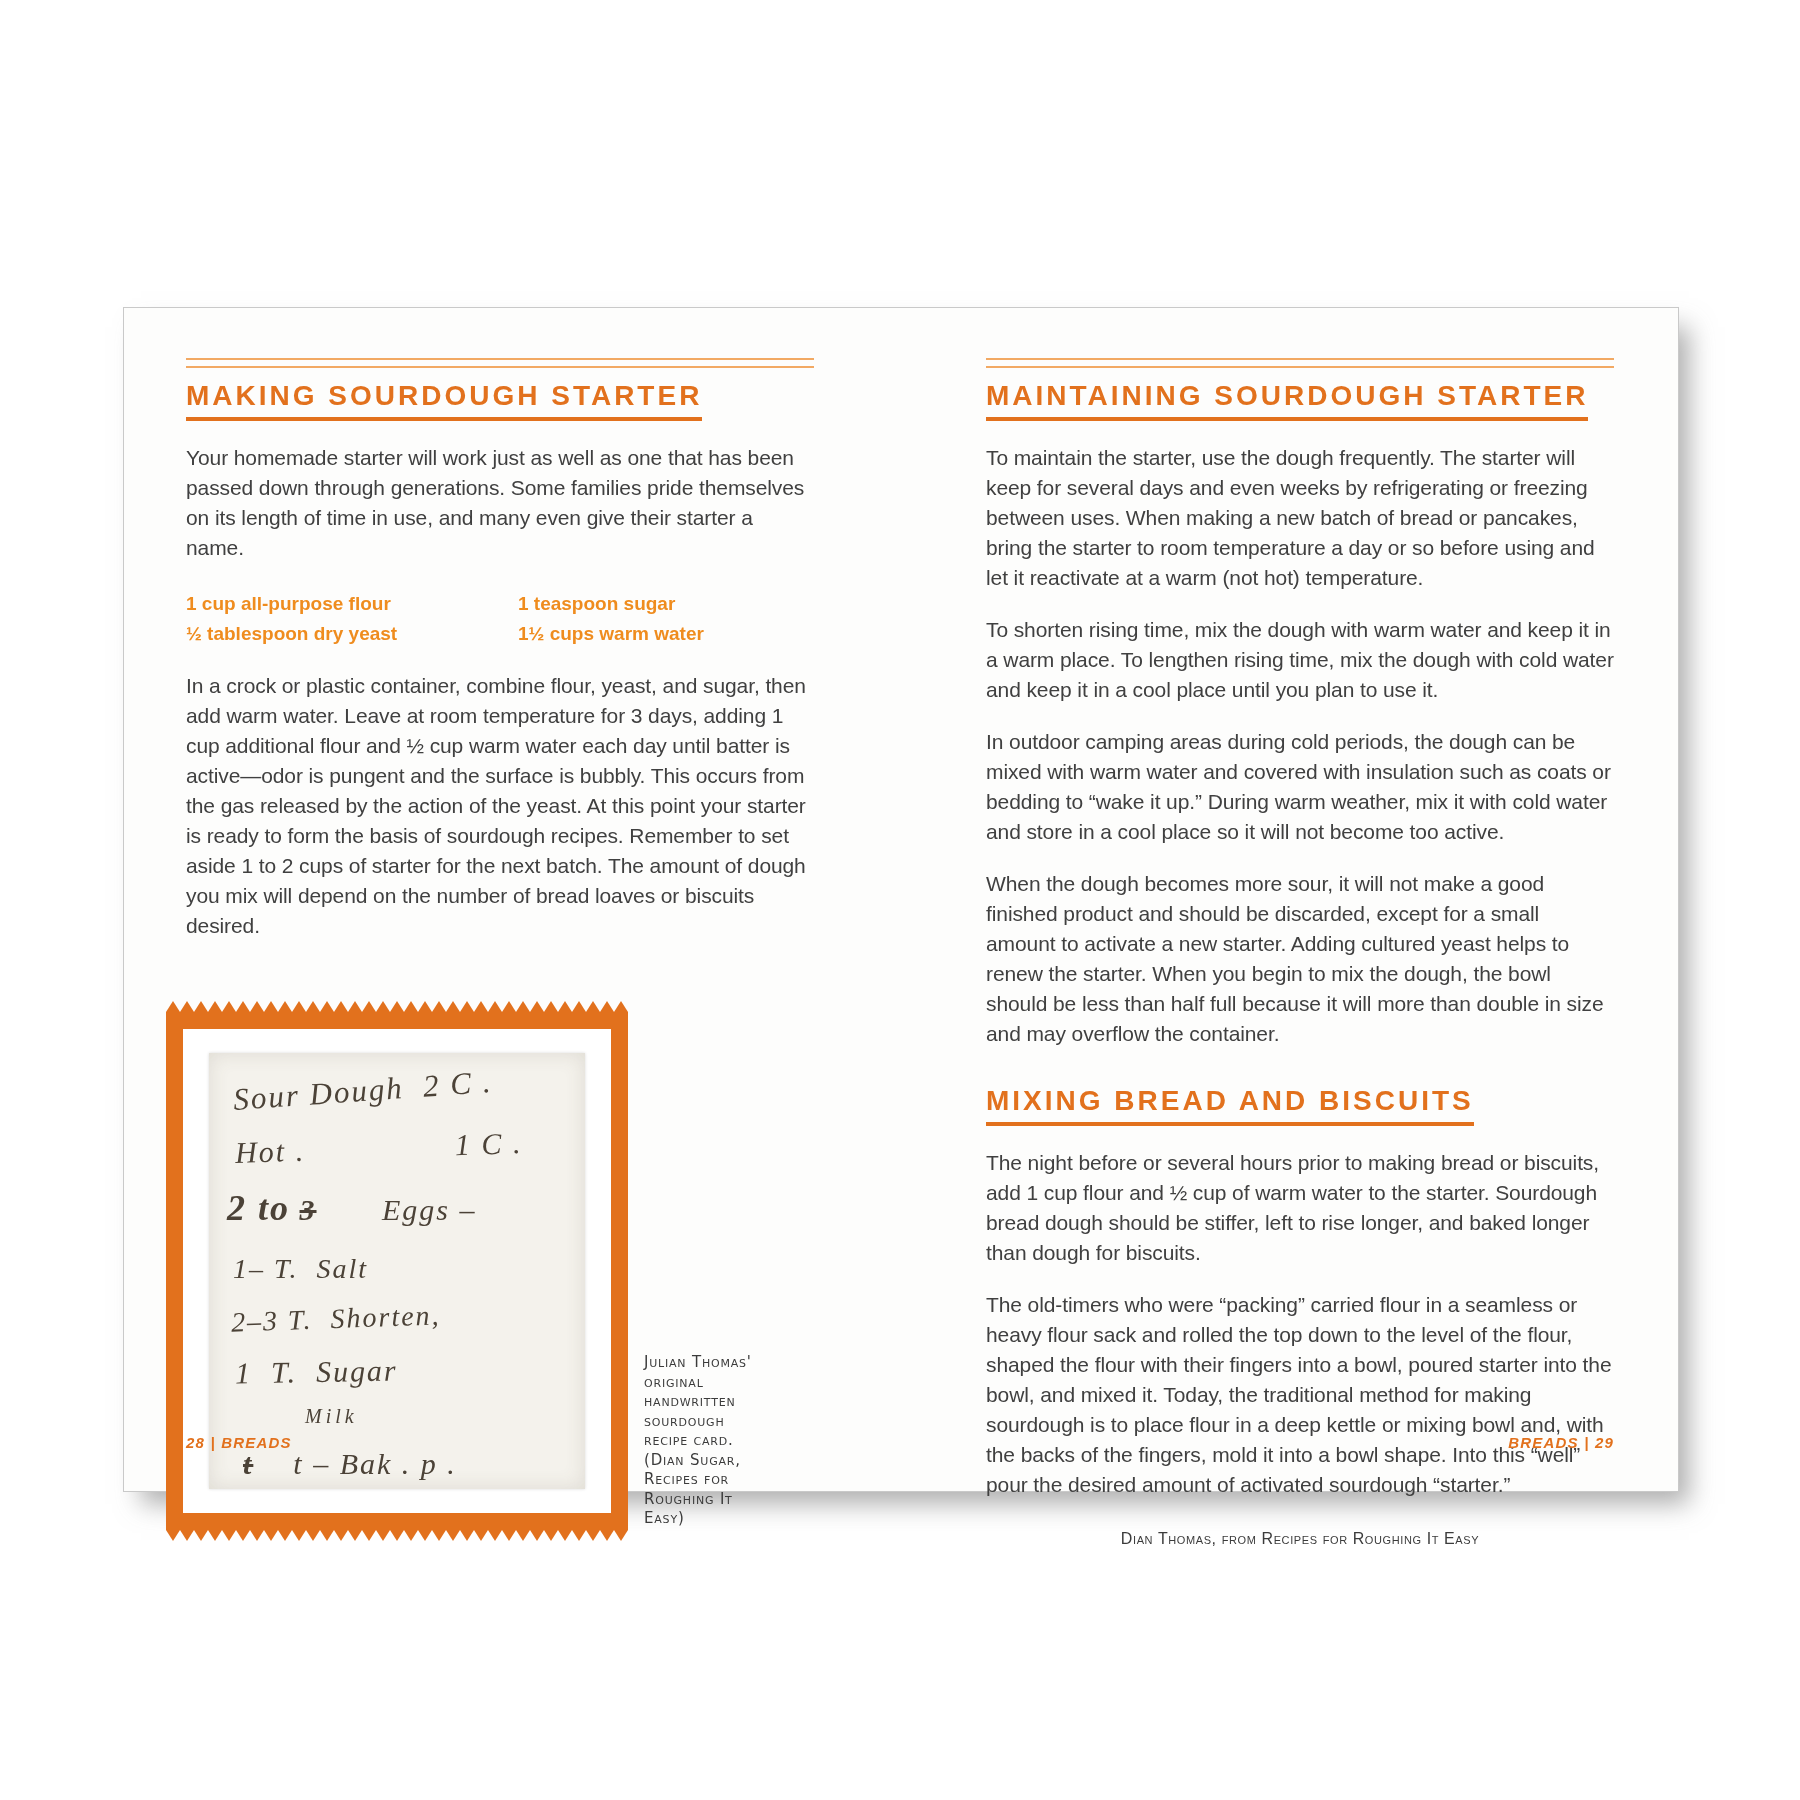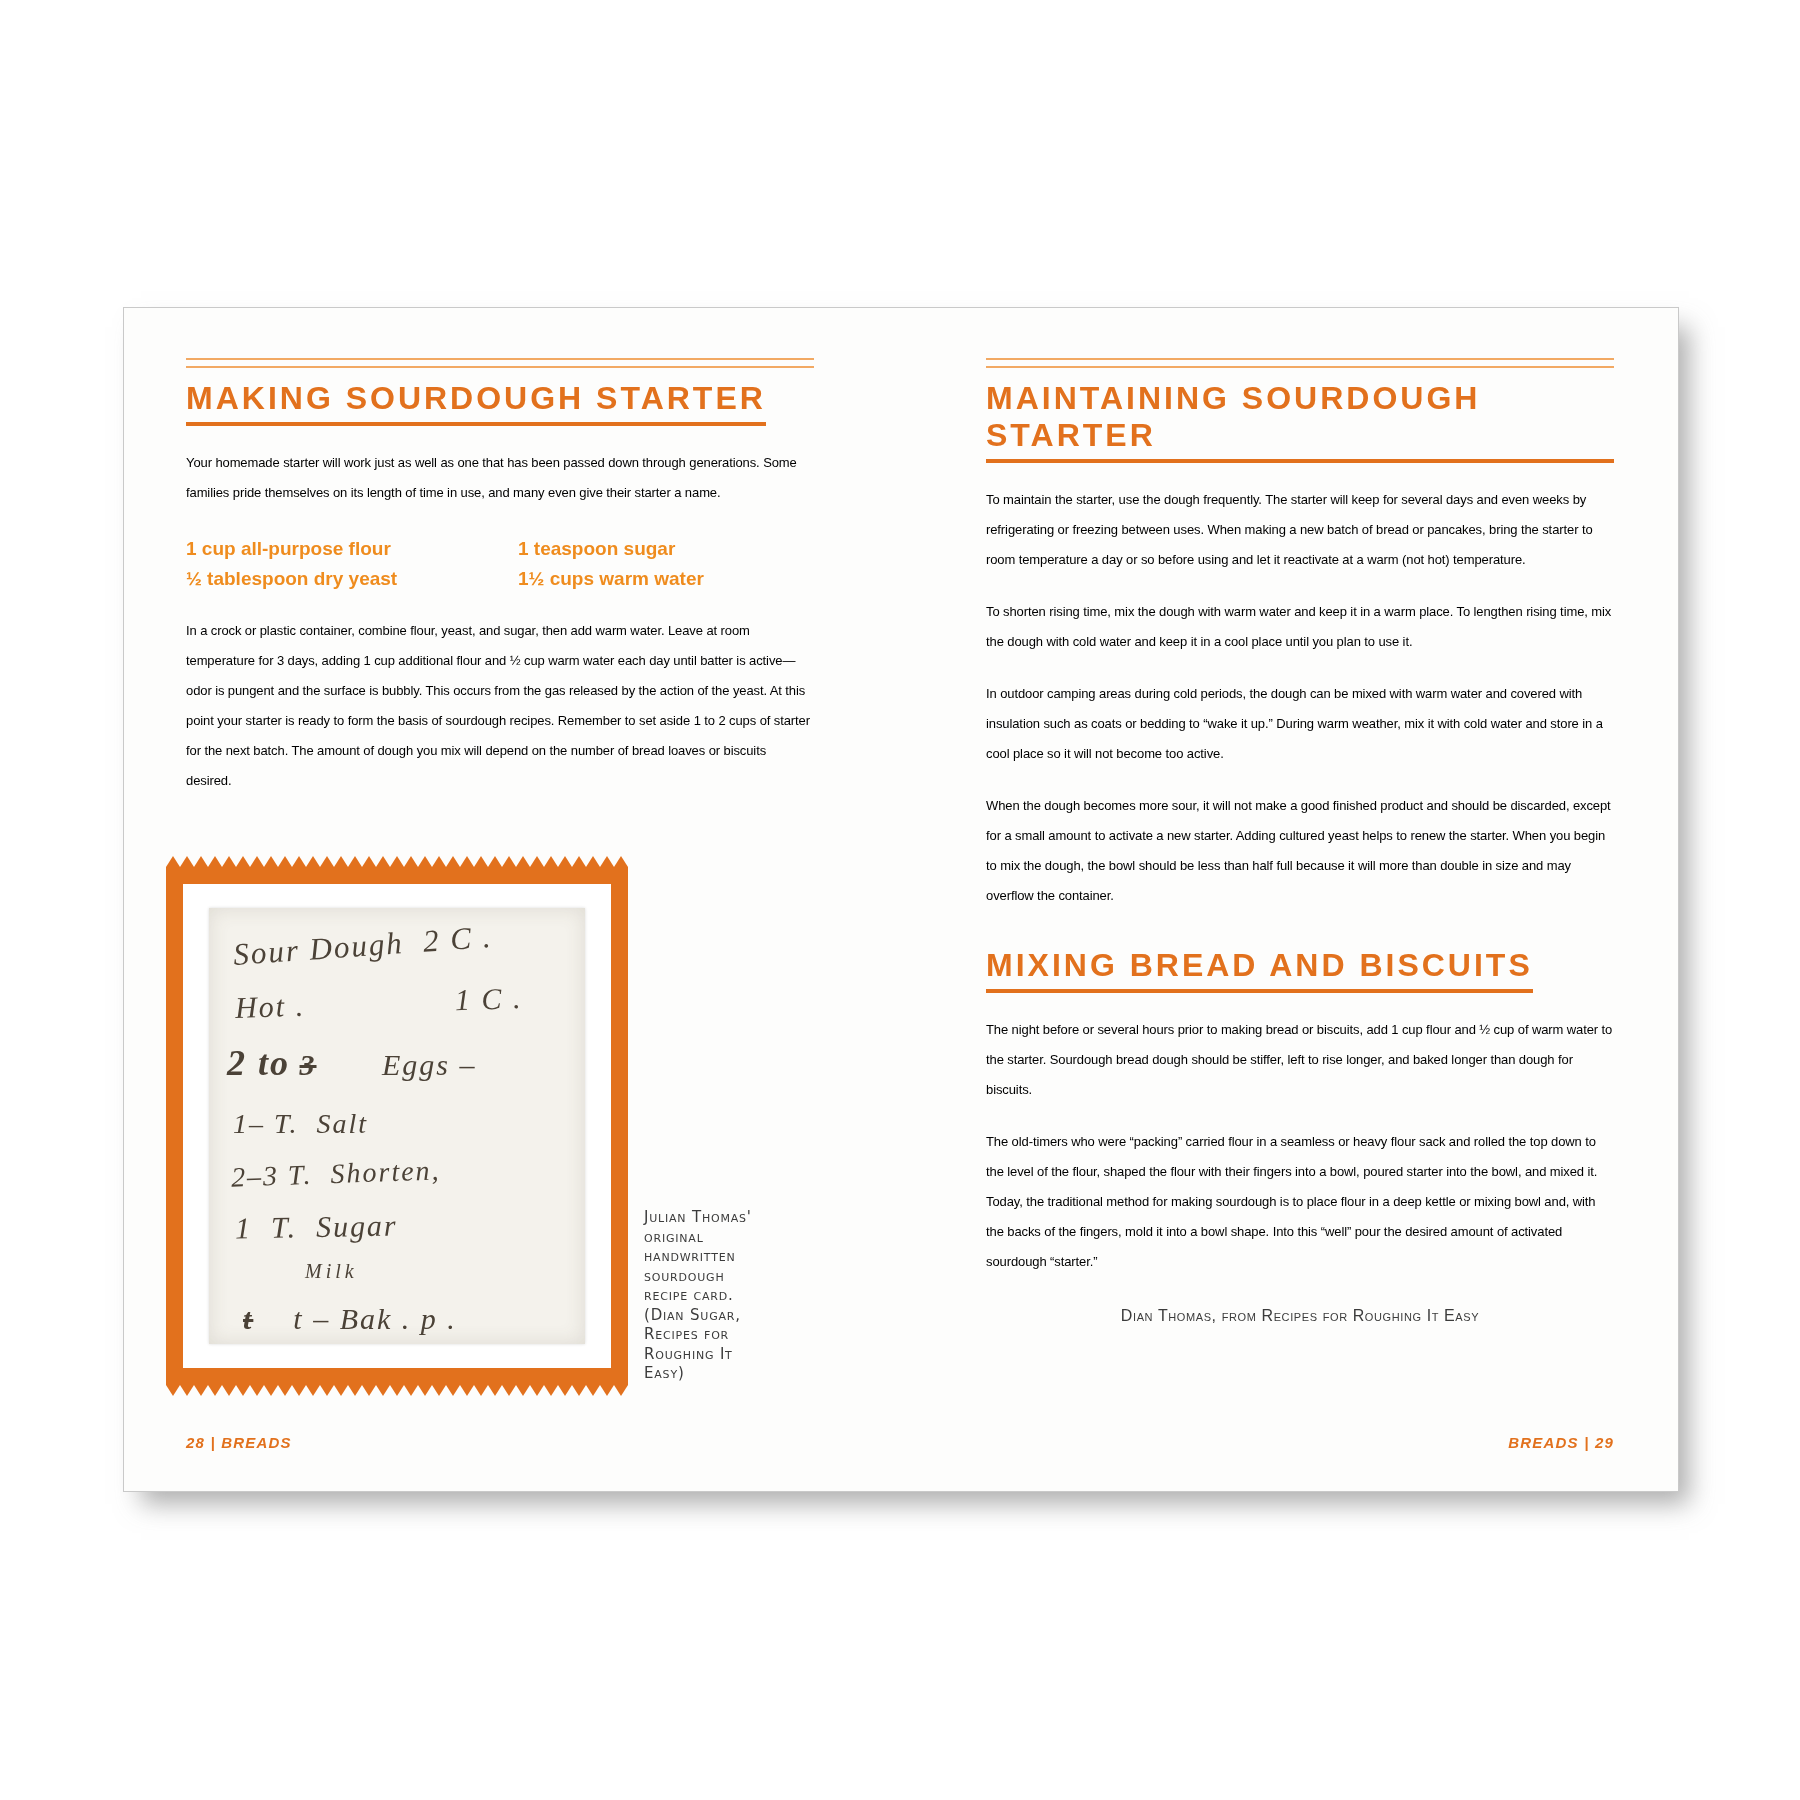--- a/index.html
+++ b/index.html
@@ -13,25 +13,25 @@
 
   .col { position:absolute; top:50px; width:628px; }
   .col-left  { left:62px; }
   .col-right { left:862px; }
 
   .rule { height:6px; border-top:2px solid #f2a963; border-bottom:2px solid #f2a963; }
 
   .h-wrap { margin-top:12px; }
   .head {
     display:inline-block; margin:0; padding-bottom:5px;
-    font-size:32px; font-weight:bold; letter-spacing:3px;
+    font-size:28px; font-weight:bold; letter-spacing:3px;
     color:#e2711d; border-bottom:4px solid #e2711d;
   }
 
-  .body-text { font-size:13px; line-height:30px; color:#000000; letter-spacing:-0.1px; }
+  .body-text { font-size:21px; line-height:30px; color:#404040; letter-spacing:-0.1px; }
   p.body-text { margin:22px 0 0; }
 
   .ingredients { display:flex; margin-top:26px;gap:36px; }
   .ing-col { width:348px; }
   .ing-item { font-size:19px; line-height:30px; font-weight:bold; color:#ef8c1e; }
 
   
   .card-wrap { position:relative; margin-top:60px; margin-left:-20px; width:462px; }
   .zz { display:block; width:462px; height:11px; }
   .frame-body { background:#e2711d; padding:17px; }

